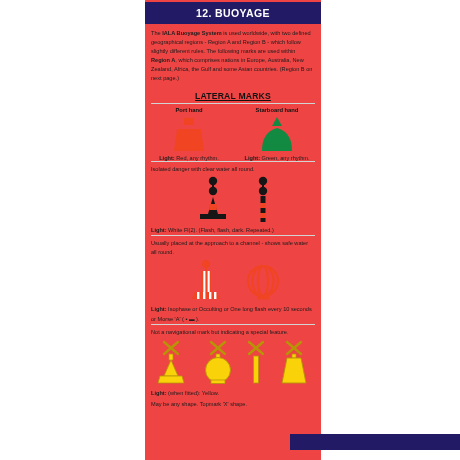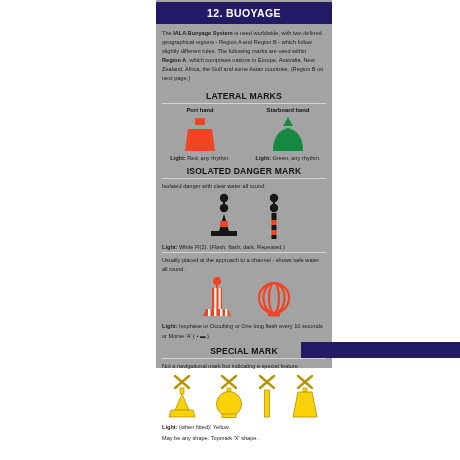--- a/index.html
+++ b/index.html
@@ -1,23 +1,23 @@
 <!DOCTYPE html>
 <html><head>
 <meta charset="utf-8">
 <style>
   html,body{margin:0;padding:0;background:#ffffff;}
   body{width:460px;height:460px;overflow:hidden;font-family:"Liberation Sans",sans-serif;}
-  .page{position:absolute;left:156px;top:0;width:176px;height:368px;background:#a3a3a3;}
+  .page{position:absolute;left:145px;top:0;width:176px;height:460px;background:#ef4444;}
   .titlebar{background:#231a66;color:#ffffff;text-align:center;font-size:10.5px;font-weight:bold;
             letter-spacing:.4px;padding:5px 0 5px 0;margin:2px 0 0 0;}
   .intro{font-size:5.6px;line-height:1.62;color:#1d1d1d;padding:5px 6px 3px 6px;text-align:left;}
   .intro b{font-weight:bold;}
   .sec-head{text-align:center;font-size:8.6px;font-weight:bold;color:#111;letter-spacing:.2px;
-            margin:5px 0 2px 0;}
+            margin:5px 0 2px 0;text-decoration:underline;}
   .rule{height:1px;background:#d3d3d3;margin:0 6px 3px 6px;}
   .sec-sub{font-size:5.6px;line-height:1.62;color:#1d1d1d;padding:0 6px 2px 6px;}
   .light{font-size:5.6px;line-height:1.62;color:#1d1d1d;padding:2px 6px 0 6px;}
   .light b{font-weight:bold;}
   .cols{display:flex;justify-content:space-around;align-items:flex-end;}
   .col{display:flex;flex-direction:column;align-items:center;}
   .collabel{font-size:5.8px;font-weight:bold;color:#111;margin-bottom:2px;}
   .lightrow{display:flex;justify-content:space-around;}
   .lightcell{font-size:5.6px;color:#1d1d1d;width:50%;text-align:center;}
   .lightcell b{font-weight:bold;}
@@ -55,21 +55,20 @@
         </svg>
       </div>
     </div>
     <div class="lightrow">
       <div class="lightcell"><b>Light:</b><span> Red, any rhythm.</span></div>
       <div class="lightcell"><b>Light:</b><span> Green, any rhythm.</span></div>
     </div>
   </div>
 
   <div>
-    <div class="sec-head">ISOLATED DANGER MARK</div>
     <div class="rule"></div>
     <div class="sec-sub">Isolated danger with clear water all round.</div>
     <div class="art">
       <svg width="46" height="48" viewBox="0 0 46 48">
         <circle cx="23" cy="5" r="4.2" fill="#161616"></circle>
         <circle cx="23" cy="15" r="4.2" fill="#161616"></circle>
         <rect x="22" y="8" width="2" height="4" fill="#161616"></rect>
         <polygon points="23,21 28,38 18,38" fill="#161616"></polygon>
         <rect x="19.2" y="28" width="7.6" height="6" fill="#f04423"></rect>
         <rect x="10" y="38" width="26" height="5" fill="#161616"></rect>
@@ -112,21 +111,20 @@
         <circle cx="20" cy="22" r="15" fill="none" stroke="#f04423" stroke-width="2.2"></circle>
         <ellipse cx="20" cy="22" rx="5" ry="15" fill="none" stroke="#f04423" stroke-width="2.2"></ellipse>
         <ellipse cx="20" cy="22" rx="10.5" ry="15" fill="none" stroke="#f04423" stroke-width="2.2"></ellipse>
         <rect x="14" y="37" width="12" height="3.5" fill="#f04423"></rect>
       </svg>
     </div>
     <div class="light"><b>Light:</b><span> Isophase or Occulting or One long flash every 10 seconds or Morse 'A' ( • ▬ ).</span></div>
   </div>
 
   <div>
-    <div class="sec-head">SPECIAL MARK</div>
     <div class="rule"></div>
     <div class="sec-sub">Not a navigational mark but indicating a special feature.</div>
     <div class="art" style="gap:8px">
       <svg width="38" height="48" viewBox="0 0 38 48">
         <g stroke="#b79405" stroke-width="2.4" stroke-linecap="round">
           <line x1="12" y1="3" x2="26" y2="15"></line>
             <line x1="26" y1="3" x2="12" y2="15"></line>
         </g>
         <rect x="17" y="15" width="4" height="6" fill="#fad20a" stroke="#b79405" stroke-width="0.7"></rect>
         <polygon points="19,21 26,37 12,37" fill="#fad20a" stroke="#b79405" stroke-width="0.8"></polygon>

